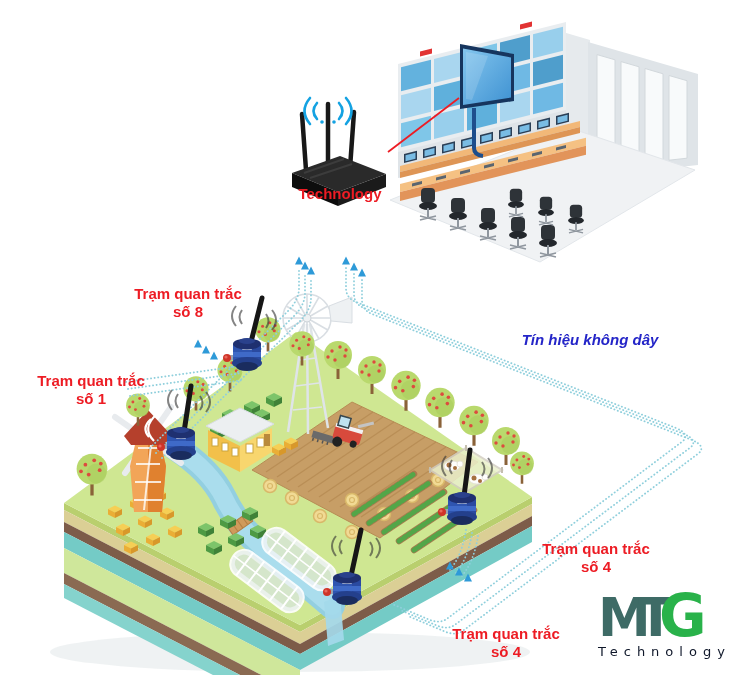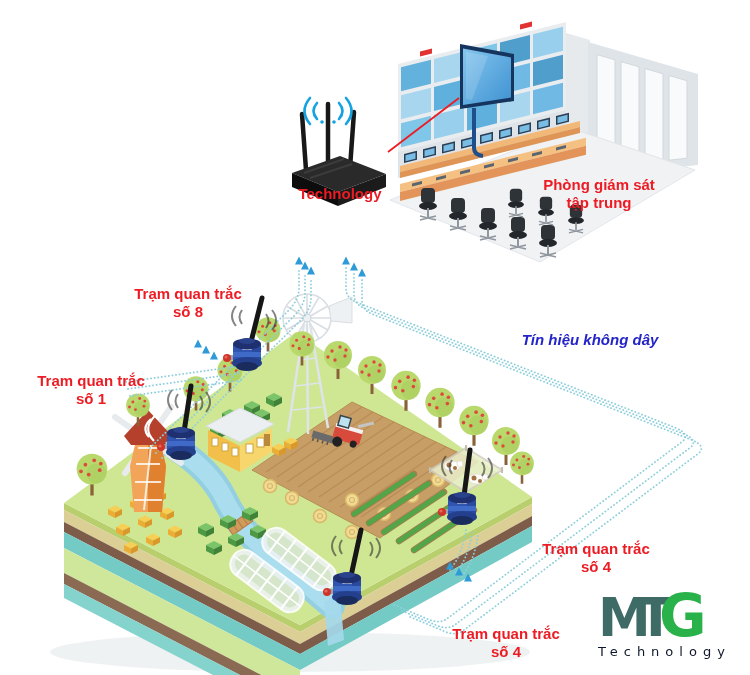--- a/index.html
+++ b/index.html
@@ -450,24 +450,20 @@
       <path d="M376,538 q8,10 0,20"></path>
           <path d="M370,542 q5,7 0,14"></path>
     </g>
     <path d="M351,576 L361,530" stroke="#161616" stroke-width="5" stroke-linecap="round"></path>
     <use href="#stn" transform="translate(347,592)"></use>
   </g>
 </svg>
 
 <div class="lbl" style="left:340px;top:185px">Technology</div>
 
-<div class="lbl" style="left:599px;top:176px">
-  <span class="ln">Phòng giám sát</span>
-  <span class="ln">tập trung</span>
-</div>
 
 <div class="lbl blue" style="left:590px;top:331px">Tín hiệu không dây</div>
 
 <div class="lbl" style="left:91px;top:372px">
   <span class="ln">Trạm quan trắc</span>
   <span class="ln">số 1</span>
 </div>
 
 <div class="lbl" style="left:188px;top:285px">
   <span class="ln">Trạm quan trắc</span>

